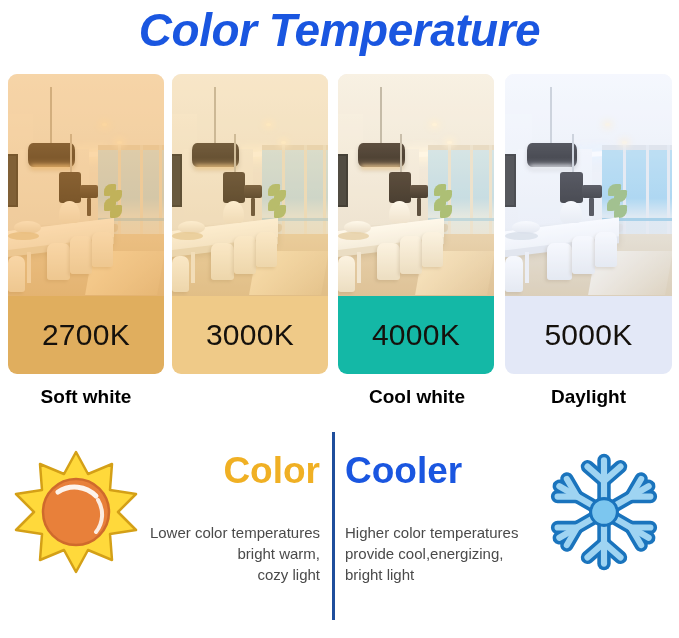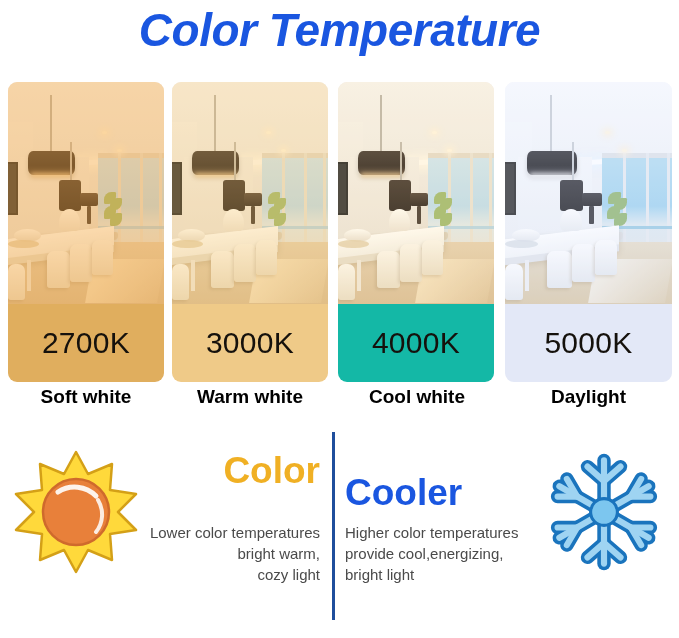--- a/index.html
+++ b/index.html
@@ -13,21 +13,21 @@
   
   .title{
     position:absolute;left:0;top:0;width:679px;height:60px;
     display:flex;align-items:center;justify-content:center;
     color:#1a56e0;
     font-size:46px;font-weight:bold;letter-spacing:-0.5px;font-style:italic;
   }
 
   
   .panels{
-    position:absolute;left:0;top:74px;width:679px;height:302px;margin-top:8px;
+    position:absolute;left:0;top:74px;width:679px;height:302px;
   }
   .panel{
     position:absolute;top:0;width:156px;height:300px;
     border-radius:9px;overflow:hidden;
     display:flex;flex-direction:column;
   }
   .p1{left:8px;}
   .p2{left:172px;}
   .p3{left:338px;}
   .p4{left:505px;width:167px;}
@@ -118,21 +118,21 @@
        font-weight:bold;}
   .cap1{left:8px;width:156px;} .cap2{left:172px;width:156px;}
   .cap3{left:338px;width:158px;} .cap4{left:505px;width:167px;}
 
   
   .divider{position:absolute;left:332px;top:432px;width:3px;height:188px;
            background:#1f4e9c;}
 
   .warm-head{position:absolute;left:140px;top:450px;width:180px;
              text-align:right;font-size:37px;font-weight:bold;color:#f0b024;}
-  .cool-head{position:absolute;left:345px;top:472px;width:220px;
+  .cool-head{position:absolute;left:345px;top:450px;width:220px;
              text-align:left;font-size:37px;font-weight:bold;color:#1a56e0;}
 
   .warm-body{position:absolute;left:120px;top:522px;width:200px;
              text-align:right;font-size:15px;line-height:21px;color:#4a4a4a;}
   .cool-body{position:absolute;left:345px;top:522px;width:210px;
              text-align:left;font-size:15px;line-height:21px;color:#4a4a4a;}
   .warm-body div,.cool-body div{white-space:nowrap;}
 
   
   .sun{position:absolute;left:12px;top:448px;width:128px;height:128px;}
@@ -345,21 +345,20 @@
         <div class="chair c3" style="background:linear-gradient(#fdfdfe,#e6e9ee)"></div>
       </div>
       <div class="tint" style="background:rgba(225,235,255,0.24)"></div>
     </div>
     <div class="kbar" style="background:#e3e8f7">5000K</div>
   </div>
 </div>
 
 <div class="captions">
   <div class="cap cap1">Soft white</div>
-  <div class="cap cap2">Warm white</div>
   <div class="cap cap3">Cool white</div>
   <div class="cap cap4">Daylight</div>
 </div>
 
 <div class="divider"></div>
 
 <svg class="sun" viewBox="0 0 128 128">
   <polygon points="64,4 76,26 100,16 98,42 124,46 106,64 124,82 98,86 100,112 76,102 64,124 52,102 28,112 30,86 4,82 22,64 4,46 30,42 28,16 52,26" fill="#ffd93b" stroke="#d4a017" stroke-width="2.5" stroke-linejoin="round"></polygon>
   <circle cx="64" cy="64" r="33" fill="#e8803a" stroke="#cf6a2c" stroke-width="2.5"></circle>
   <path d="M46 44 A30 30 0 0 1 84 48" fill="none" stroke="#ffffff" stroke-width="5" stroke-linecap="round" opacity="0.9"></path>

